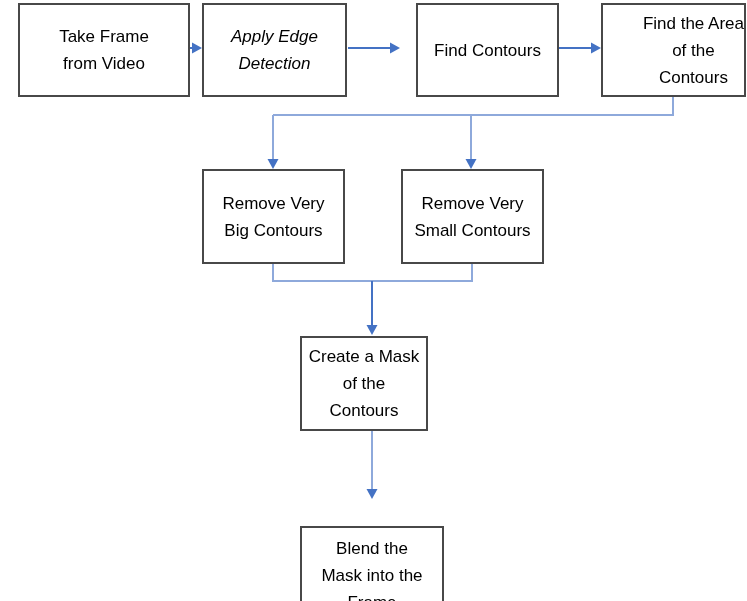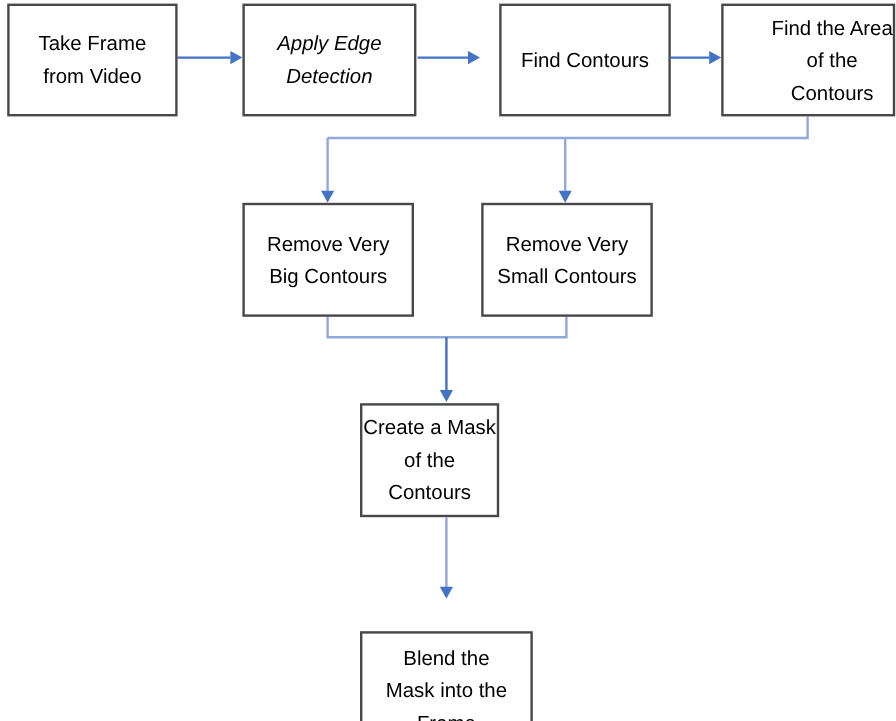--- a/index.html
+++ b/index.html
@@ -98,21 +98,21 @@
       <line class="edge-dark" x1="372" y1="281" x2="372" y2="326"></line>
       <polygon class="arrow-head" points="366.5,325 377.5,325 372,335"></polygon>
     </g>
 
     <g>
       <line class="edge-light" x1="372" y1="431" x2="372" y2="490"></line>
       <polygon class="arrow-head" points="366.5,489 377.5,489 372,499"></polygon>
     </g>
   </svg>
 
-  <div class="flow-box" style="left:6px; top:3px; width:142px; height:94px;">
+  <div class="flow-box" style="left:18px; top:3px; width:172px; height:94px;">
     <span class="label">Take Frame
 from Video</span>
   </div>
 
   <div class="flow-box" style="left:202px; top:3px; width:145px; height:94px;font-style:italic;">
     <span class="label">Apply Edge
 Detection</span>
   </div>
 
   <div class="flow-box" style="left:416px; top:3px; width:143px; height:94px;">
@@ -128,21 +128,21 @@
   <div class="flow-box" style="left:202px; top:169px; width:143px; height:95px;">
     <span class="label">Remove Very
 Big Contours</span>
   </div>
 
   <div class="flow-box" style="left:401px; top:169px; width:143px; height:95px;">
     <span class="label">Remove Very
 Small Contours</span>
   </div>
 
-  <div class="flow-box" style="left:300px; top:336px; width:116px; height:95px;">
+  <div class="flow-box" style="left:300px; top:336px; width:128px; height:95px;">
     <span class="label">Create a Mask
 of the
 Contours</span>
   </div>
 
   <div class="flow-box" style="left:300px; top:526px; width:144px; height:98px;">
     <span class="label">Blend the
 Mask into the
 Frame</span>
   </div>

